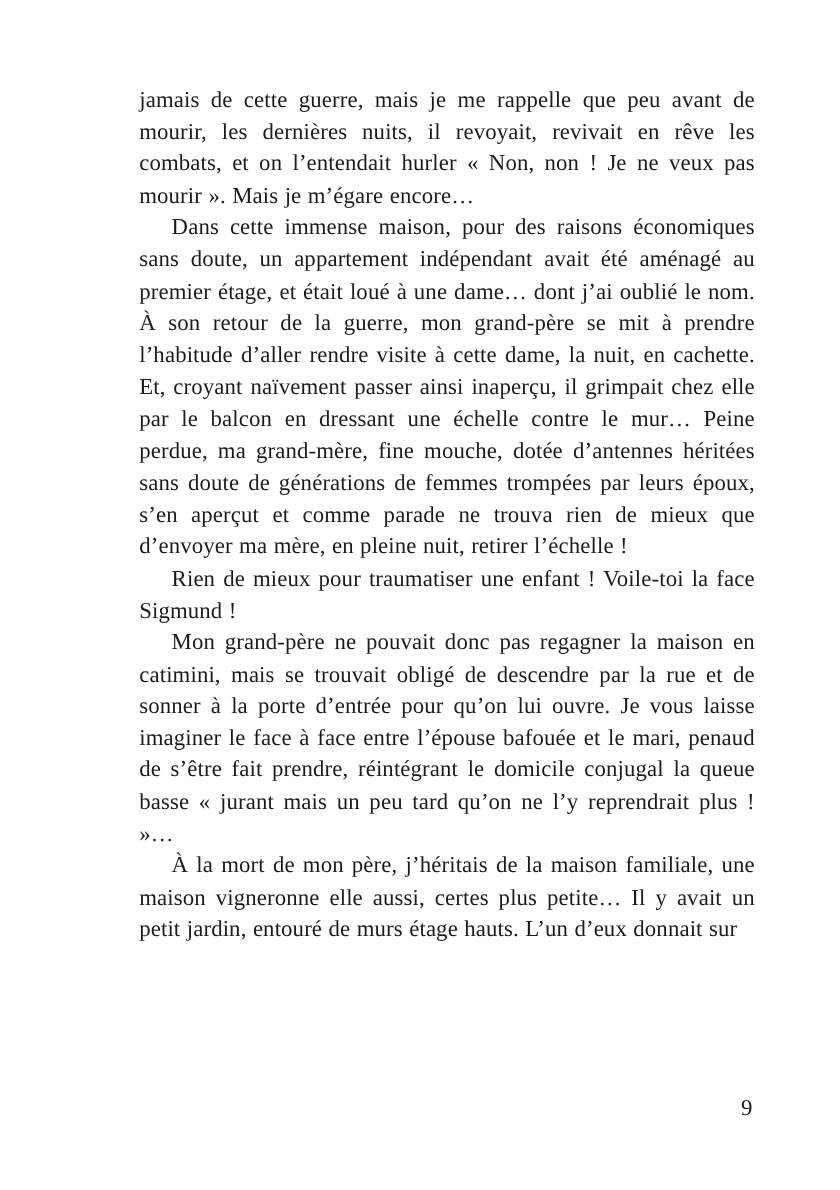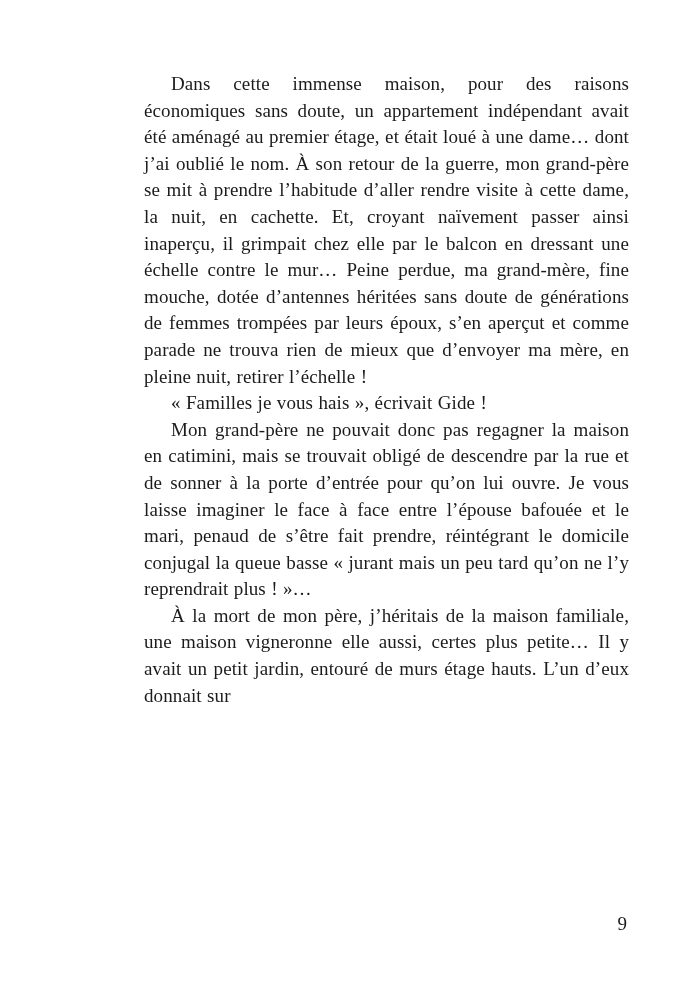--- a/index.html
+++ b/index.html
@@ -31,36 +31,36 @@
     text-justify: inter-word;
     letter-spacing: 0.1px;
     word-spacing: 0.5px;
   }
   .text-block p {
     margin: 0;
     padding: 0;
   }
   .text-block p.indent {
     text-indent: 27px;
-    margin-left: 28px;
   }
   .page-number {
     position: absolute;
     left: 116px;
     top: 911px;
     width: 511px;
     font-size: 19px;
     line-height: 26.6px;
     text-align: right;
   }
 </style>
 </head>
 <body>
 
 <div class="page">
   <div class="text-block">
+    <p>jamais de cette guerre, mais je me rappelle que peu avant de mourir, les dernières nuits, il revoyait, revivait en rêve les combats, et on l’entendait hurler « Non, non ! Je ne veux pas mourir ». Mais je m’égare encore…</p>
     <p class="indent">Dans cette immense maison, pour des raisons économiques sans doute, un appartement indépendant avait été aménagé au premier étage, et était loué à une dame… dont j’ai oublié le nom. À son retour de la guerre, mon grand-père se mit à prendre l’habitude d’aller rendre visite à cette dame, la nuit, en cachette. Et, croyant naïvement passer ainsi inaperçu, il grimpait chez elle par le balcon en dressant une échelle contre le mur… Peine perdue, ma grand-mère, fine mouche, dotée d’antennes héritées sans doute de générations de femmes trompées par leurs époux, s’en aperçut et comme parade ne trouva rien de mieux que d’envoyer ma mère, en pleine nuit, retirer l’échelle !</p>
-    <p class="indent">« Familles je vous hais », écrivait Gide !</p>
+    <p class="indent">Rien de mieux pour traumatiser une enfant ! Voile-toi la face Sigmund !</p>
     <p class="indent">Mon grand-père ne pouvait donc pas regagner la maison en catimini, mais se trouvait obligé de descendre par la rue et de sonner à la porte d’entrée pour qu’on lui ouvre. Je vous laisse imaginer le face à face entre l’épouse bafouée et le mari, penaud de s’être fait prendre, réintégrant le domicile conjugal la queue basse « jurant mais un peu tard qu’on ne l’y reprendrait plus ! »…</p>
     <p class="indent">À la mort de mon père, j’héritais de la maison familiale, une maison vigneronne elle aussi, certes plus petite… Il y avait un petit jardin, entouré de murs étage hauts. L’un d’eux donnait sur</p>
   </div>
   <div class="page-number">9</div>
 </div>
 
 </body></html>

